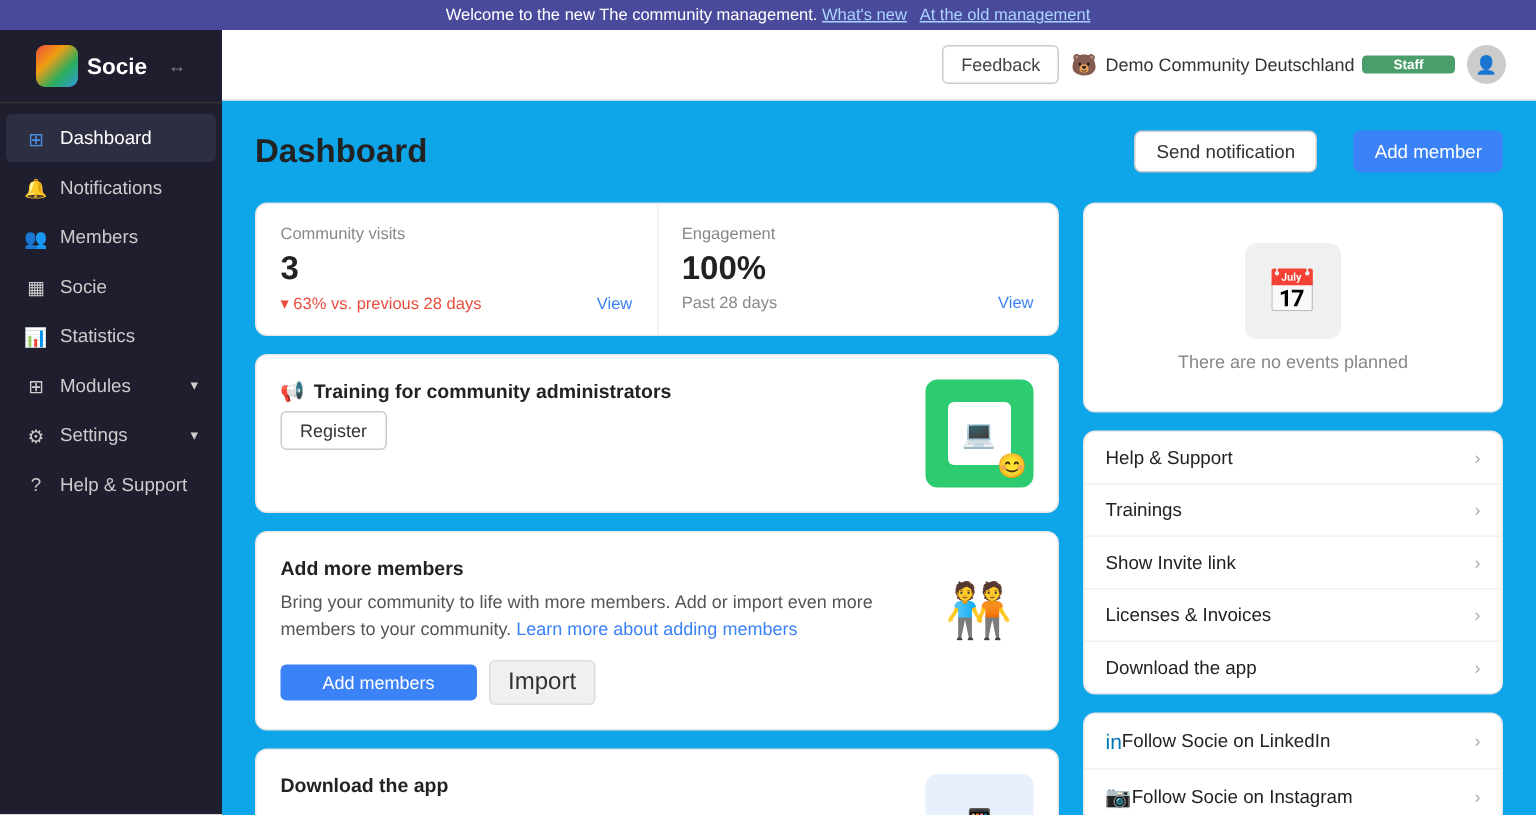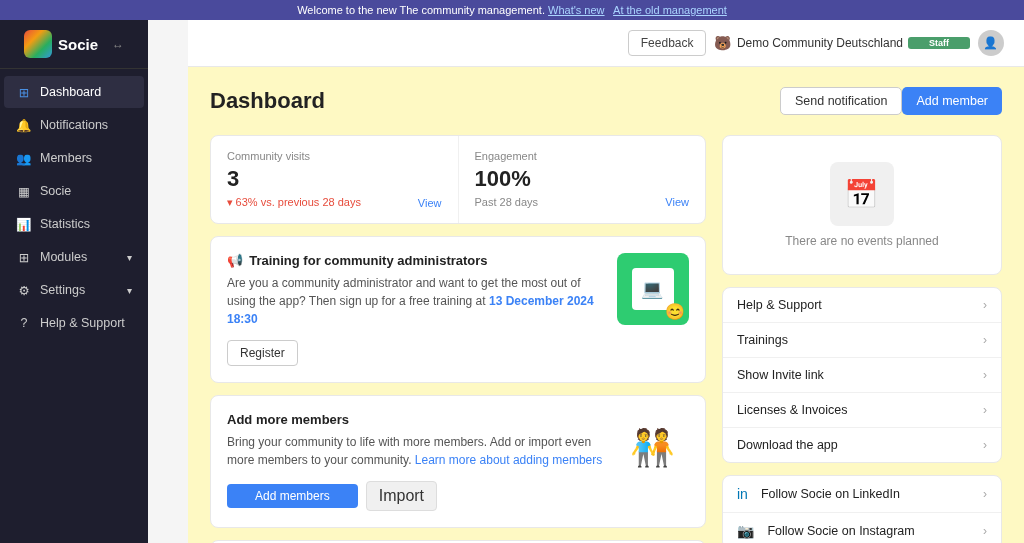--- a/index.html
+++ b/index.html
@@ -70,22 +70,21 @@
     }
     .sidebar-item.active { background: #2e2e42; color: #fff; }
     .sidebar-item-icon { width: 16px; height: 16px; margin-right: 8px; display: flex; align-items: center; justify-content: center; flex-shrink: 0; }
     .sidebar-item.active .sidebar-item-icon { color: #4a90e2; }
     .sidebar-item-arrow { margin-left: auto; font-size: 10px; }
 
     
     .main-content {
       flex: 1;
       overflow-y: auto;
-      background: #fef9c3;
-      margin-left: 40px;
+      background: #0ea5e9;
     }
 
     
     .header-bar {
       background: #fff;
       border-bottom: 1px solid #e8e8e8;
       padding: 10px 20px;
       display: flex;
       align-items: center;
       justify-content: space-between;
@@ -137,21 +136,21 @@
 
     
     .page-title-row {
       grid-column: 1 / -1;
       display: flex;
       align-items: center;
       justify-content: space-between;
       margin-bottom: 4px;
     }
     .page-title { font-size: 22px; font-weight: 700; color: #222; }
-    .page-title-actions { display: flex; gap: 0; }
+    .page-title-actions { display: flex; gap: 24px; }
     .btn-notify {
       background: #fff;
       border: 1px solid #ccc;
       border-radius: 5px;
       padding: 6px 14px;
       font-size: 12.5px;
       cursor: pointer;
       color: #333;
     }
     .btn-add-member {
@@ -330,21 +329,21 @@
       display: flex;
       align-items: center;
       justify-content: space-between;
       padding: 10px 14px;
       border-bottom: 1px solid #f0f0f0;
       cursor: pointer;
       font-size: 12.5px;
       color: #222;
     }
     .social-link-item:last-child { border-bottom: none; }
-    .social-link-left { display: flex; align-items: center; gap: 13px; }
+    .social-link-left { display: flex; align-items: center; gap: 0; }
     .linkedin-icon { color: #0077b5; font-size: 14px; }
     .instagram-icon { color: #e1306c; font-size: 14px; }
   </style>
 </head>
 <body>
 
 <div class="top-banner">
   <span>Welcome to the new The community management. </span>
   <a href="#">What's new</a>
   &nbsp;
@@ -443,23 +442,20 @@
             </div>
           </div>
         </div>
 
         <div class="card training-card">
           <div class="training-card-inner">
             <div class="training-card-content">
               <div class="card-title">
                 <span>📢</span>
                 <span>Training for community administrators</span>
-              </div>
-              <div class="card-desc">
-                Are you a community administrator and want to get the most out of using the app? Then sign up for a free training at <span class="card-highlight">13 December 2024 18:30</span>
               </div>
               <div class="card-actions">
                 <button class="btn-outline">Register</button>
               </div>
             </div>
             <div class="training-card-img">
               <div style="width:42px;height:42px;background:#fff;border-radius:4px;display:flex;align-items:center;justify-content:center;font-size:18px;">💻</div>
               <span style="position:absolute;bottom:4px;right:4px;font-size:16px;">😊</span>
             </div>
           </div>

